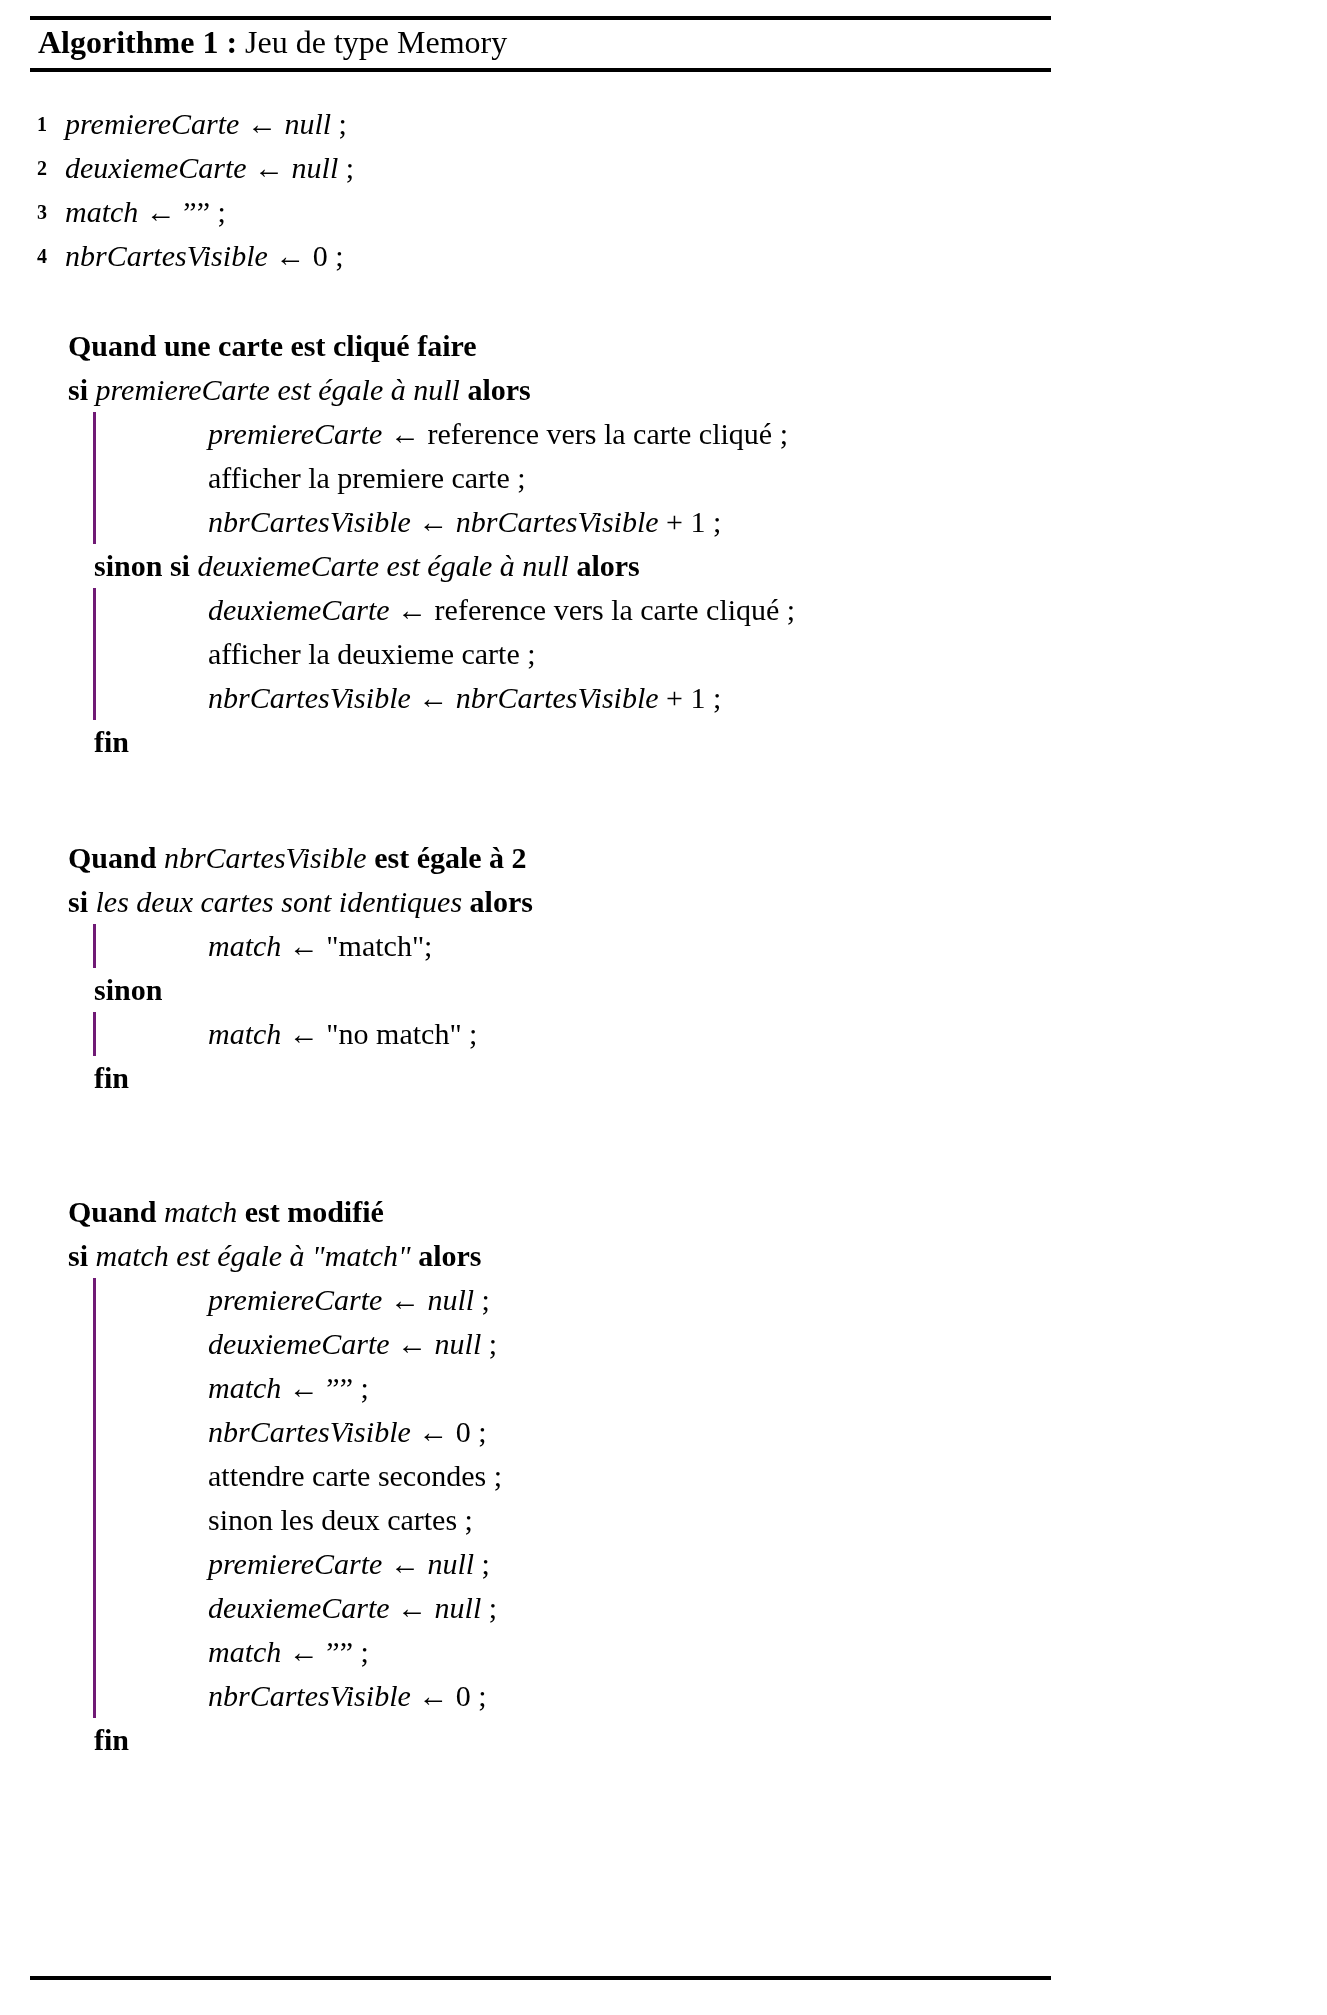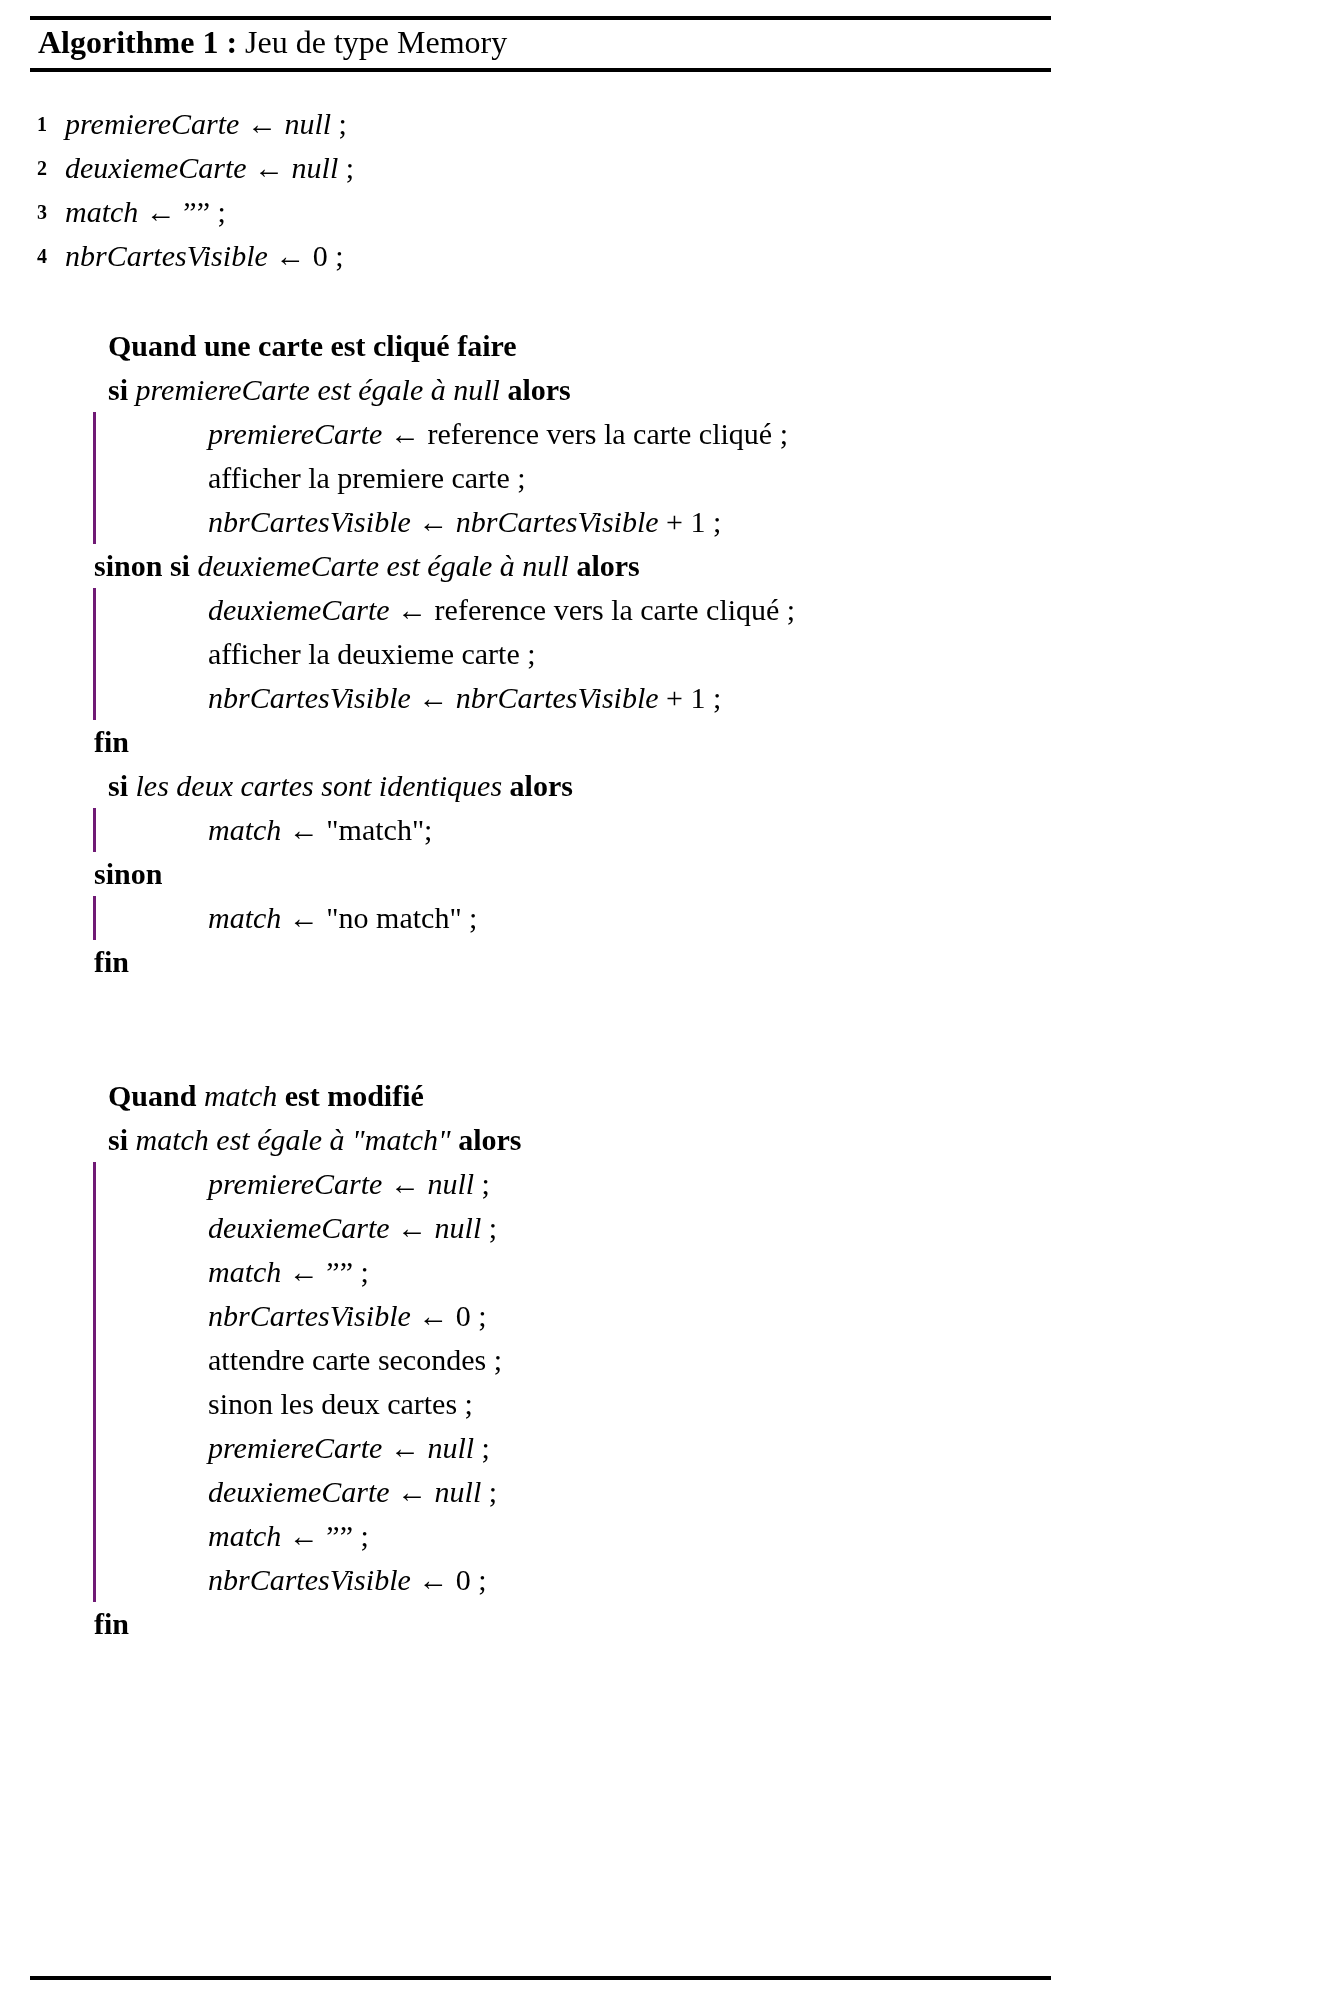--- a/index.html
+++ b/index.html
@@ -17,21 +17,21 @@
   .rule-bottom{top:1976px;}
   .caption{position:absolute;left:38px;top:24px;font-size:32px;white-space:nowrap;}
   .caption .cap-label{font-weight:bold;}
   .algo-lines{position:absolute;top:96px;left:0;width:1327px;padding-top:6px;}
   .line{position:relative;height:44px;line-height:44px;white-space:nowrap;}
   .num-line{padding-left:65px;}
   .num{
     position:absolute;left:0;top:0;width:47px;
     text-align:right;font-weight:bold;font-size:20px;line-height:44px;
   }
-  .header-line,.si-line{padding-left:68px;margin-left:40px;}
+  .header-line,.si-line{padding-left:68px;}
   .elseif-line,.fin-line{padding-left:94px;}
   .body-block{margin-left:93px;border-left:3px solid #701a75;}
   .body-block .line{padding-left:112px;}
   .sk{font-weight:bold;}
   .sv,.sc{font-style:italic;}
   .sp{font-style:normal;}
   .brace-svg{position:absolute;left:1052px;top:398px;}
   .brace-label{position:absolute;left:1108px;top:1114px;font-size:30px;white-space:nowrap;}
 </style>
 </head>
@@ -58,20 +58,21 @@
         <div class="line body-line"><span class="sp">afficher la premiere carte ;</span></div>
         <div class="line body-line"><span class="sv">nbrCartesVisible</span><span class="sp"> ← </span><span class="sv">nbrCartesVisible</span><span class="sp"> + 1 ;</span></div>
       </div>
       <div class="line elseif-line"><span class="sk">sinon si </span><span class="sc">deuxiemeCarte est égale à null</span><span class="sk"> alors</span></div>
       <div class="body-block">
         <div class="line body-line"><span class="sv">deuxiemeCarte</span><span class="sp"> ← reference vers la carte cliqué ;</span></div>
         <div class="line body-line"><span class="sp">afficher la deuxieme carte ;</span></div>
         <div class="line body-line"><span class="sv">nbrCartesVisible</span><span class="sp"> ← </span><span class="sv">nbrCartesVisible</span><span class="sp"> + 1 ;</span></div>
       </div>
       <div class="line fin-line"><span class="sk">fin</span></div>
+      <div class="line header-line" style="margin-top: 72px;"><span class="sk">Quand </span><span class="sv">nbrCartesVisible</span><span class="sk"> est égale à 2</span></div>
       <div class="line si-line"><span class="sk">si </span><span class="sc">les deux cartes sont identiques</span><span class="sk"> alors</span></div>
       <div class="body-block">
         <div class="line body-line"><span class="sv">match</span><span class="sp"> ← "match";</span></div>
       </div>
       <div class="line elseif-line"><span class="sk">sinon</span></div>
       <div class="body-block">
         <div class="line body-line"><span class="sv">match</span><span class="sp"> ← "no match" ;</span></div>
       </div>
       <div class="line fin-line"><span class="sk">fin</span></div>
       <div class="line header-line" style="margin-top: 90px;"><span class="sk">Quand </span><span class="sv">match</span><span class="sk"> est modifié</span></div>

